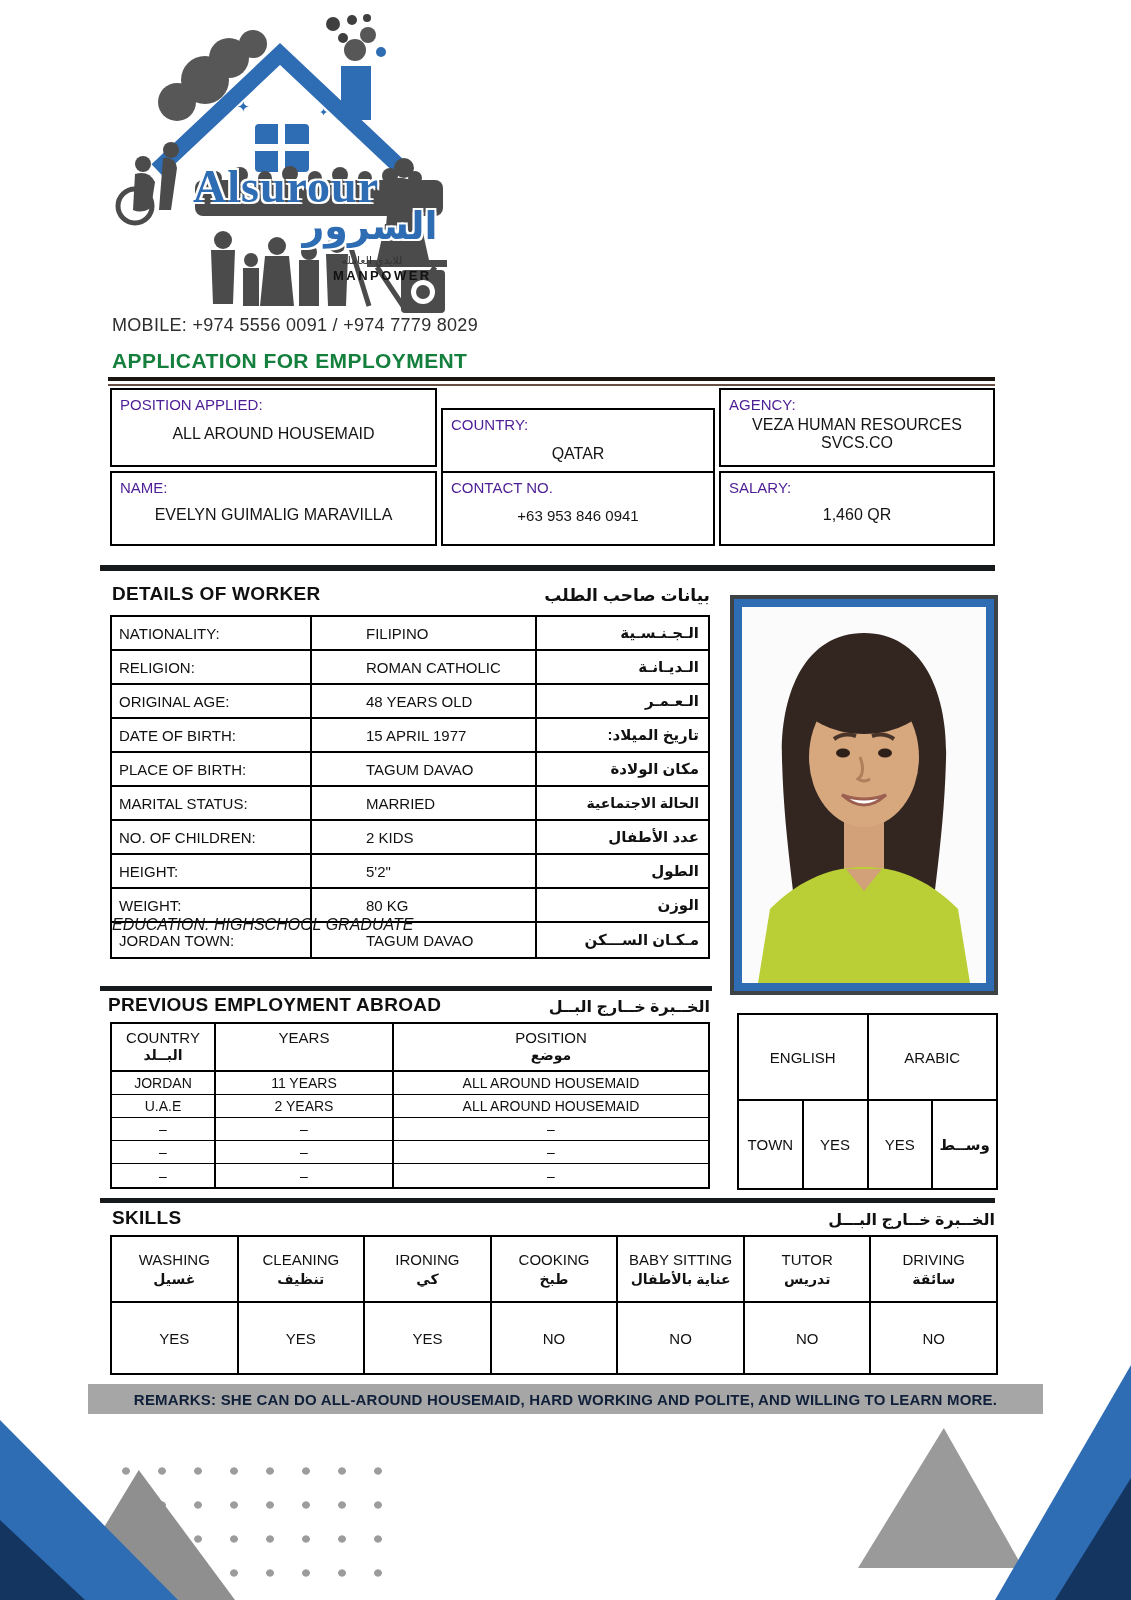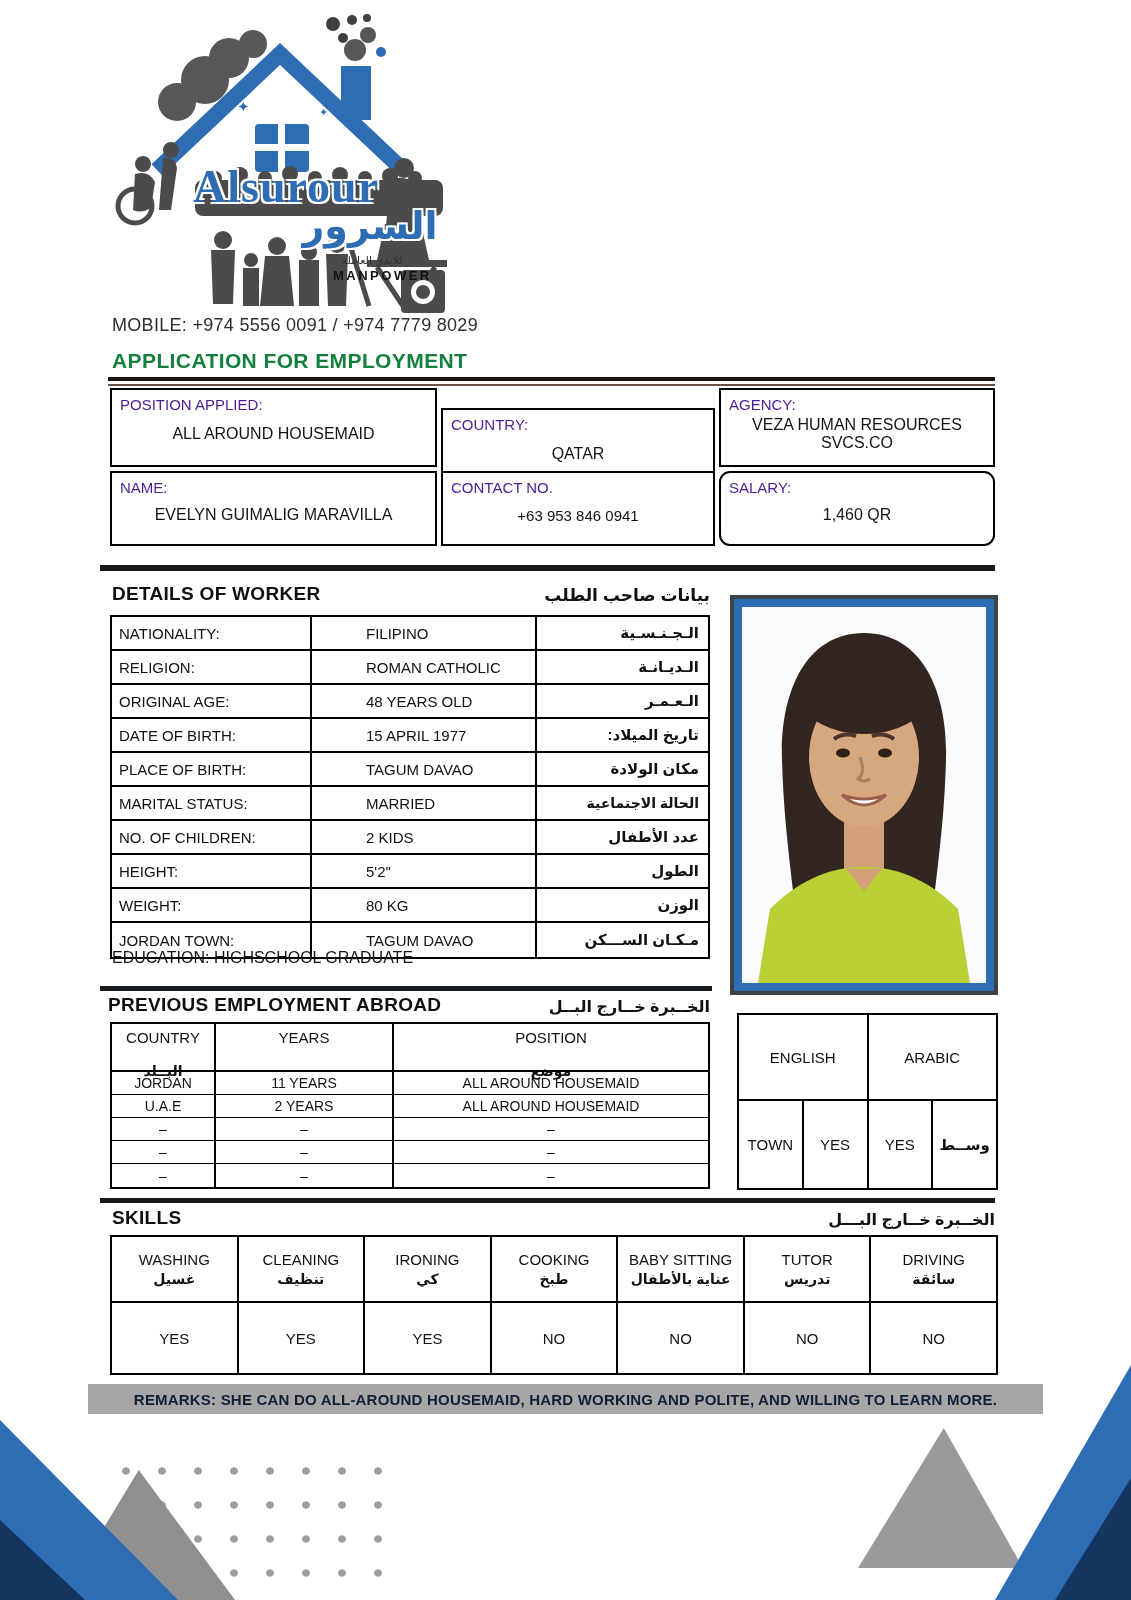--- a/index.html
+++ b/index.html
@@ -43,21 +43,21 @@
   .education-line{font-size:16px;color:#141414;}
 
   
   .photo-frame{border:4px solid #3c4246;background:#2e6db4;padding:8px;box-sizing:border-box;}
 
   
   .emp-table{border:2px solid #000;box-sizing:border-box;background:#fff;}
   .emp-header{display:flex;height:48px;border-bottom:2px solid #000;box-sizing:border-box;}
   .emp-hcell{display:flex;flex-direction:column;align-items:center;padding-top:5px;
     font-size:15px;box-sizing:border-box;}
-  .emp-hcell .ar{font-size:14px;font-weight:bold;direction:rtl;margin-top:17px;}
+  .emp-hcell .ar{font-size:14px;font-weight:bold;direction:rtl;margin-top:1px;}
   .emp-col-c{width:104px;border-right:2px solid #000;}
   .emp-col-y{width:178px;border-right:2px solid #000;}
   .emp-col-p{flex:1;}
   .emp-row{display:flex;height:23px;border-bottom:1px solid #000;box-sizing:border-box;font-size:14px;}
   .emp-row:last-child{border-bottom:none;}
   .emp-cell{display:flex;align-items:center;justify-content:center;box-sizing:border-box;}
 
   
   .lang-table{border:2px solid #000;box-sizing:border-box;background:#fff;}
   .lang-top{display:flex;height:86px;border-bottom:2px solid #000;box-sizing:border-box;}
@@ -206,21 +206,21 @@
     <div class="cell-value" style="max-width:100%;">VEZA HUMAN RESOURCES SVCS.CO</div>
   </div>
   <div class="cell" style="left:110px;top:471px;width:327px;height:75px;">
     <div class="cell-label">NAME:</div>
     <div class="cell-value">EVELYN GUIMALIG MARAVILLA</div>
   </div>
   <div class="cell" style="left:441px;top:471px;width:274px;height:75px;">
     <div class="cell-label">CONTACT NO.</div>
     <div class="cell-value" style="font-size:15px;">+63 953 846 0941</div>
   </div>
-  <div class="cell" style="left:719px;top:471px;width:276px;height:75px;border-radius:11px;">
+  <div class="cell" style="left:719px;top:471px;width:276px;height:75px;">
     <div class="cell-label">SALARY:</div>
     <div class="cell-value">1,460 QR</div>
   </div>
 
   <div class="abs thick-rule" style="left:100px;top:565px;width:895px;height:6px;"></div>
   <div class="abs section-title" style="left:112px;top:583px;">DETAILS OF WORKER</div>
   <div class="abs section-title-ar arabic" style="left:410px;top:585px;width:300px;">بيانات صاحب الطلب</div>
 
   <div class="abs details-table" style="left:110px;top:615px;width:600px;">
     <div class="d-row">
@@ -267,21 +267,21 @@
       <div class="d-label">WEIGHT:</div>
       <div class="d-value">80 KG</div>
       <div class="d-arabic">الوزن</div>
     </div>
     <div class="d-row">
       <div class="d-label">JORDAN TOWN:</div>
       <div class="d-value">TAGUM DAVAO</div>
       <div class="d-arabic">مـكـان الســـكن</div>
     </div>
   </div>
-  <div class="abs education-line" style="left:112px;top:949px;">EDUCATION: HIGHSCHOOL GRADUATE</div>
+  <div class="abs education-line" style="left:112px;top:916px;font-style:italic;">EDUCATION: HIGHSCHOOL GRADUATE</div>
 
   <div class="abs photo-frame" style="left:730px;top:595px;width:268px;height:400px;">
     <svg width="244" height="376" viewBox="0 0 244 376">
       <rect width="244" height="376" fill="#fbfbfb"></rect>
 
       <path d="M122 26 C 60 26 38 92 40 152 C 42 236 56 304 60 376 L 184 376 C 188 304 202 236 204 152 C 206 92 184 26 122 26 Z" fill="#332620"></path>
 
       <rect x="102" y="206" width="40" height="60" fill="#d2a079"></rect>
 
       <ellipse cx="122" cy="150" rx="55" ry="70" fill="#d7a77e"></ellipse>

